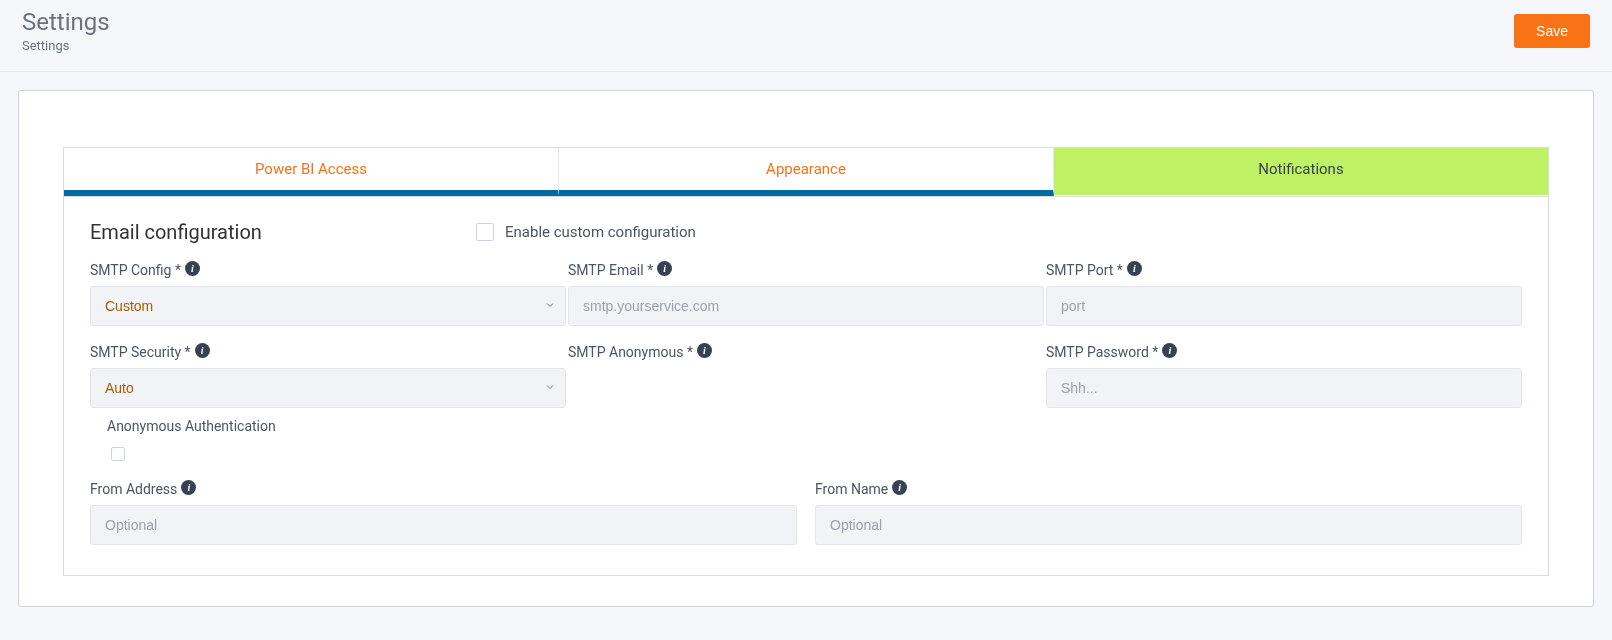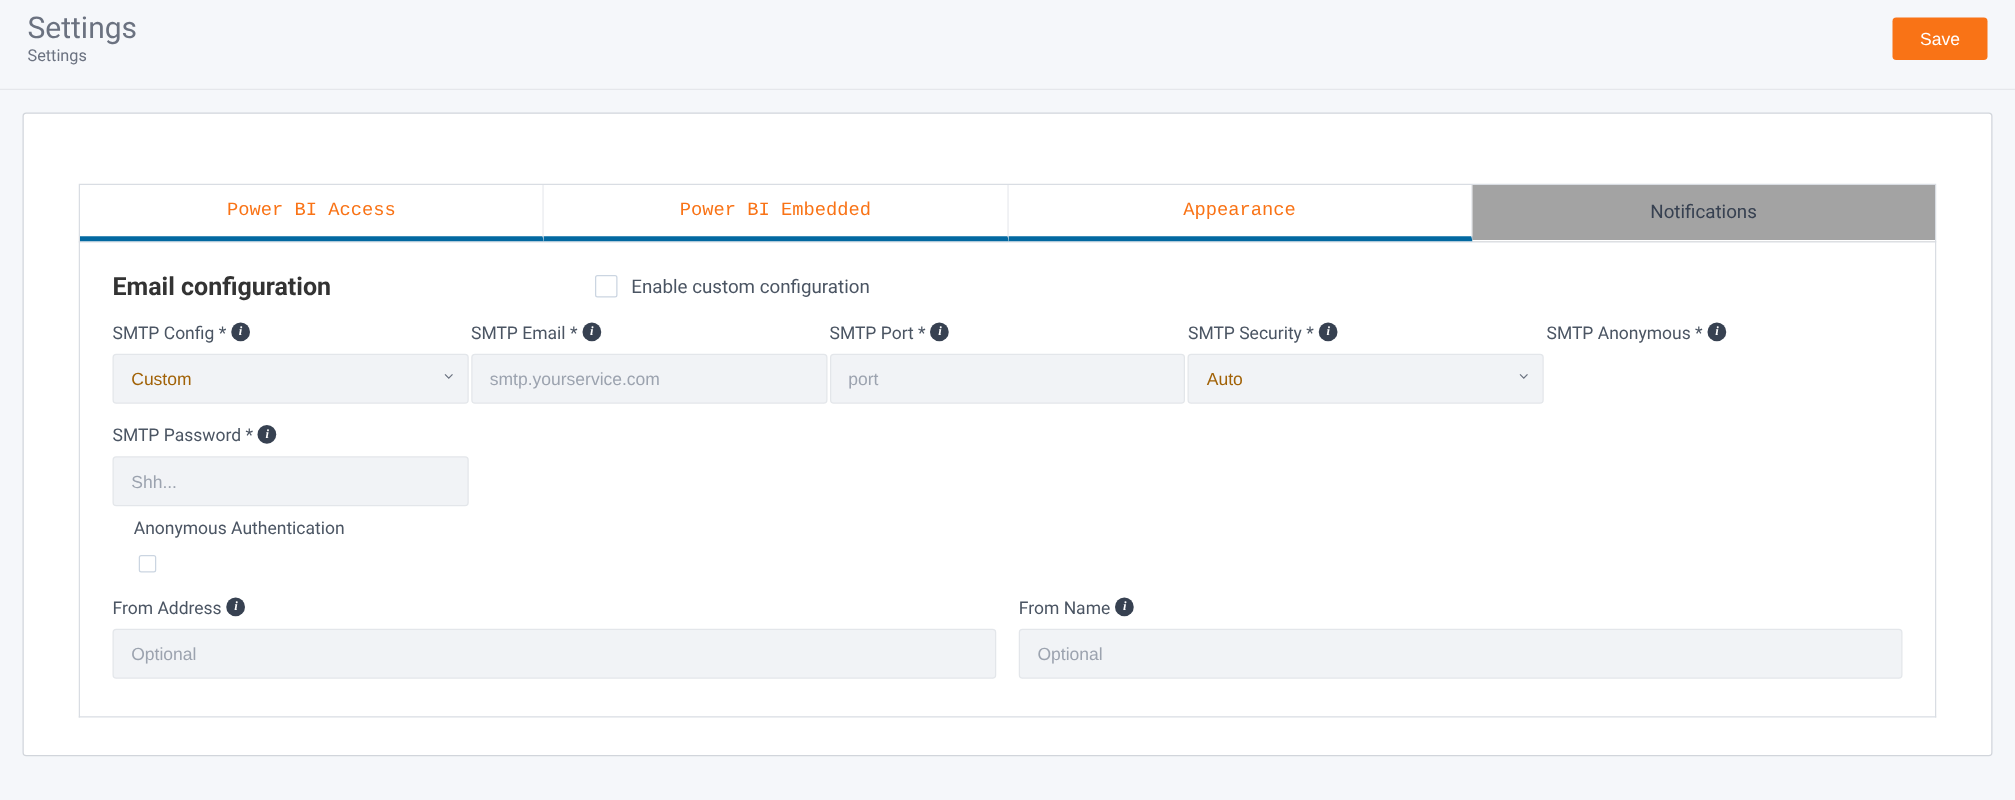--- a/index.html
+++ b/index.html
@@ -62,39 +62,39 @@
     color: #f97316;
     font-size: 15px;
     cursor: pointer;
     background: #fff;
     border-right: 1px solid #e5e7eb;
     position: relative;
   }
   .tab:last-child { border-right: none; }
   .tab.active {
     color: #374151;
-    background: #a3a3a3;
+    background: #bef264;
     border-bottom: 1px solid #fff;
     z-index: 2;
   }
-  .tab:not(.active) { border-bottom: 4px solid #0369a1; font-family: Liberation Mono, monospace; }
+  .tab:not(.active) { border-bottom: 6px solid #0369a1; }
   .tabpanel {
     border: 1px solid #d9dde3;
     border-top: none;
     padding: 24px 26px 30px 26px;
   }
   .section-row {
     display: flex;
     align-items: center;
     gap: 40px;
     margin-bottom: 18px;
   }
   .section-title {
     font-size: 20px;
-    font-weight: 700;
+    font-weight: 400;
     color: #333;
     width: 342px;
   }
   .checkbox-row {
     display: flex;
     align-items: center;
     gap: 8px;
     color: #4b5563;
     font-size: 15px;
   }
@@ -102,21 +102,21 @@
     width: 18px;
     height: 18px;
     border: 1px solid #cbd5e1;
     border-radius: 2px;
     appearance: none;
     cursor: pointer;
     background: #fff;
   }
   .grid3 {
     display: grid;
-    grid-template-columns: 1fr 1fr 1fr 1fr 1fr;
+    grid-template-columns: 1fr 1fr 1fr;
     gap: 18px 2px;
     margin-bottom: 10px;
   }
   .grid2 {
     display: grid;
     grid-template-columns: 1fr 1fr;
     gap: 18px 18px;
   }
   .field { display: flex; flex-direction: column; }
   .field label {
@@ -189,21 +189,20 @@
     <div class="subtitle">Settings</div>
   </div>
   <button class="save-btn">Save</button>
 </div>
 
 <div class="content-wrap">
   <div class="card">
 
     <div class="tabs">
       <div class="tab">Power BI Access</div>
-      <div class="tab">Power BI Embedded</div>
       <div class="tab">Appearance</div>
       <div class="tab active">Notifications</div>
     </div>
 
     <div class="tabpanel">
 
       <div class="section-row">
         <div class="section-title">Email configuration</div>
         <label class="checkbox-row">
           <input type="checkbox" style="">

